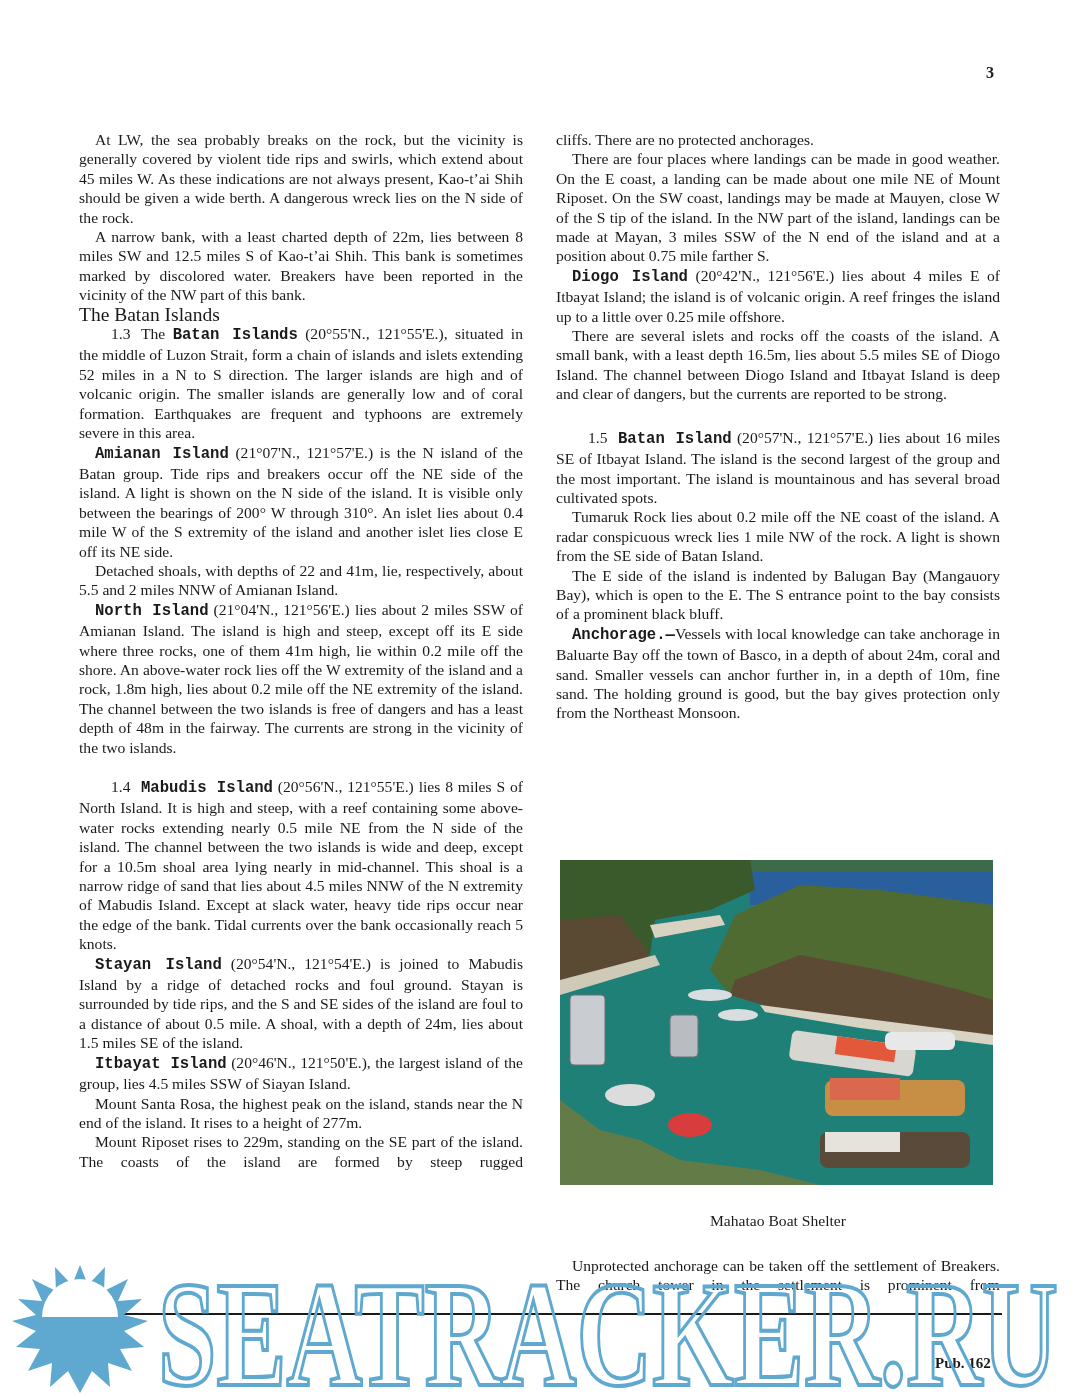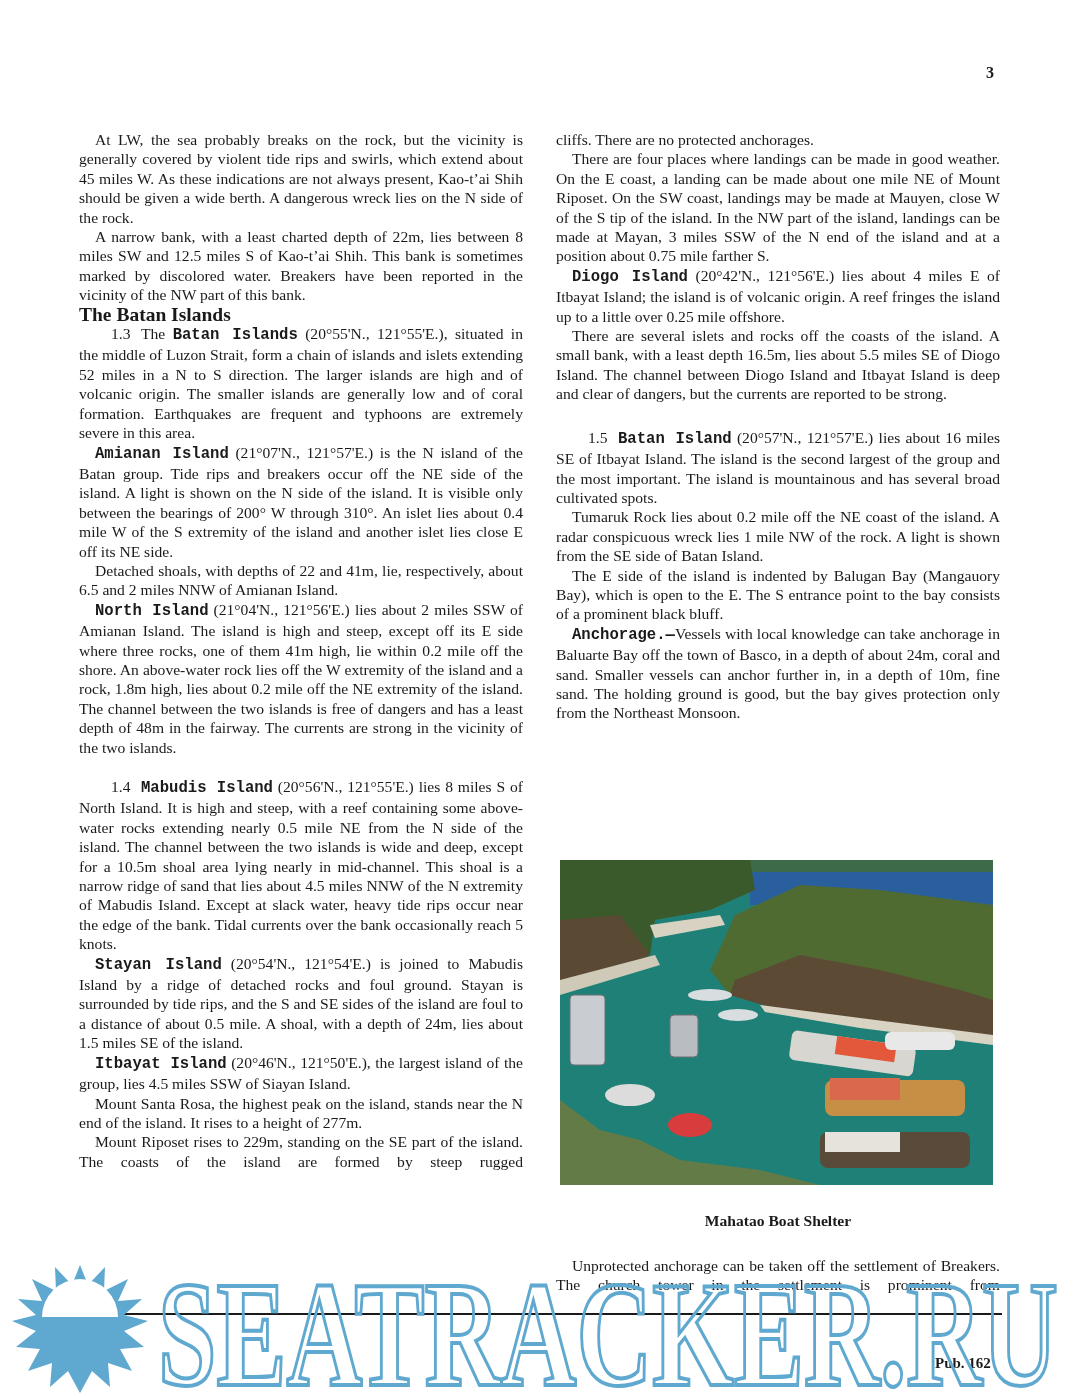--- a/index.html
+++ b/index.html
@@ -15,33 +15,33 @@
   .col {
     position: absolute; top: 130px; width: 444px;
     font-size: 15.6px; line-height: 19.4px; text-align: justify;
   }
   .col-left { left: 79px; }
   .col-right { left: 556px; }
   .col p { margin: 0; text-indent: 16px; }
   .col p.noindent { text-indent: 0; }
   .col p.gap-before { margin-top: 19px; }
   .section-title {
-    font-size: 19.5px; font-weight: bold; margin: 19px 0 14px 0;
+    font-size: 19.5px; font-weight: normal; margin: 19px 0 14px 0;
     text-indent: 0 !important;
   }
   .secnum { font-weight: normal; display: inline-block; width: 46px; }
   b { font-weight: bold; font-family: Liberation Mono, monospace; }
   .photo {
     position: absolute; left: 560px; top: 860px; width: 433px; height: 325px;
     overflow: hidden; background: #1f7f78;
   }
   .photo svg { display: block; }
   .caption {
     position: absolute; left: 556px; top: 1212px; width: 444px;
-    text-align: center; font-weight: bold; font-size: 15.6px;
+    text-align: center; font-weight: normal; font-size: 15.6px;
   }
   .col-right-bottom {
     position: absolute; left: 556px; top: 1256px; width: 444px;
     font-size: 15.6px; line-height: 19.4px; text-align: justify;
   }
   .col-right-bottom p { margin: 0; text-indent: 16px; }
   .footer-rule {
     position: absolute; left: 79px; top: 1313px; width: 923px; height: 2px;
     background: #1a1a1a;
   }
@@ -58,21 +58,21 @@
 <body>
 
 <div class="page-number">3</div>
 
 <div class="col col-left">
   <p>At LW, the sea probably breaks on the rock, but the vicinity is generally covered by violent tide rips and swirls, which extend about 45 miles W. As these indications are not always present, Kao-t’ai Shih should be given a wide berth. A dangerous wreck lies on the N side of the rock.</p>
   <p>A narrow bank, with a least charted depth of 22m, lies between 8 miles SW and 12.5 miles S of Kao-t’ai Shih. This bank is sometimes marked by discolored water. Breakers have been reported in the vicinity of the NW part of this bank.</p>
   <p class="section-title">The Batan Islands</p>
   <p><span class="secnum">1.3</span><span>The </span><b>Batan Islands</b><span> (20°55'N., 121°55'E.), situated in the middle of Luzon Strait, form a chain of islands and islets extending 52 miles in a N to S direction. The larger islands are high and of volcanic origin. The smaller islands are generally low and of coral formation. Earthquakes are frequent and typhoons are extremely severe in this area.</span></p>
   <p><b>Amianan Island</b><span> (21°07'N., 121°57'E.) is the N island of the Batan group. Tide rips and breakers occur off the NE side of the island. A light is shown on the N side of the island. It is visible only between the bearings of 200° W through 310°. An islet lies about 0.4 mile W of the S extremity of the island and another islet lies close E off its NE side.</span></p>
-  <p>Detached shoals, with depths of 22 and 41m, lie, respectively, about 6.5 and 2 miles NNW of Amianan Island.</p>
+  <p>Detached shoals, with depths of 22 and 41m, lie, respectively, about 5.5 and 2 miles NNW of Amianan Island.</p>
   <p><b>North Island</b><span> (21°04'N., 121°56'E.) lies about 2 miles SSW of Amianan Island. The island is high and steep, except off its E side where three rocks, one of them 41m high, lie within 0.2 mile off the shore. An above-water rock lies off the W extremity of the island and a rock, 1.8m high, lies about 0.2 mile off the NE extremity of the island. The channel between the two islands is free of dangers and has a least depth of 48m in the fairway. The currents are strong in the vicinity of the two islands.</span></p>
   <p class="gap-before" style="margin-top:20px"><span class="secnum">1.4</span><b>Mabudis Island</b><span> (20°56'N., 121°55'E.) lies 8 miles S of North Island. It is high and steep, with a reef containing some above-water rocks extending nearly 0.5 mile NE from the N side of the island. The channel between the two islands is wide and deep, except for a 10.5m shoal area lying nearly in mid-channel. This shoal is a narrow ridge of sand that lies about 4.5 miles NNW of the N extremity of Mabudis Island. Except at slack water, heavy tide rips occur near the edge of the bank. Tidal currents over the bank occasionally reach 5 knots.</span></p>
   <p><b>Stayan Island</b><span> (20°54'N., 121°54'E.) is joined to Mabudis Island by a ridge of detached rocks and foul ground. Stayan is surrounded by tide rips, and the S and SE sides of the island are foul to a distance of about 0.5 mile. A shoal, with a depth of 24m, lies about 1.5 miles SE of the island.</span></p>
   <p><b>Itbayat Island</b><span> (20°46'N., 121°50'E.), the largest island of the group, lies 4.5 miles SSW of Siayan Island.</span></p>
   <p>Mount Santa Rosa, the highest peak on the island, stands near the N end of the island. It rises to a height of 277m.</p>
   <p style="text-align-last: justify;">Mount Riposet rises to 229m, standing on the SE part of the island. The coasts of the island are formed by steep rugged</p>
 </div>
 
 <div class="col col-right">
   <p class="noindent">cliffs. There are no protected anchorages.</p>

